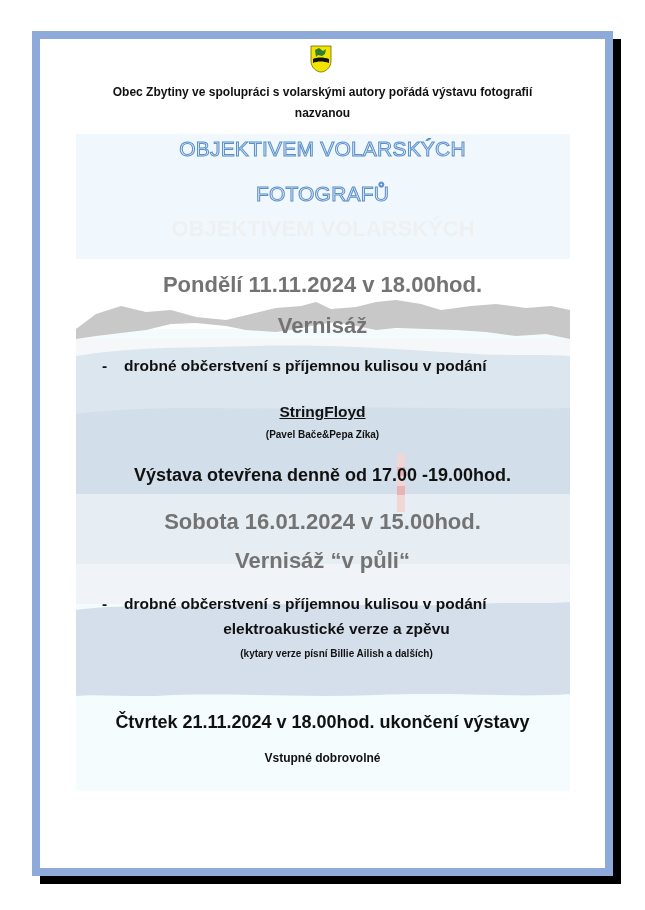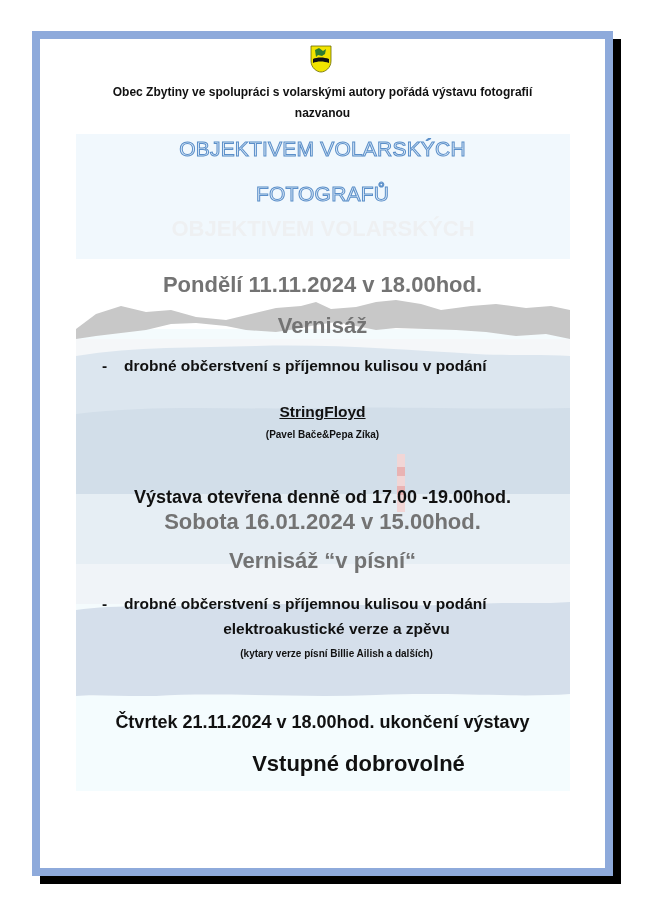--- a/index.html
+++ b/index.html
@@ -87,28 +87,28 @@
 
 
       <div class="line red" style="top:233px;">Pondělí 11.11.2024 v 18.00hod.</div>
       <div class="line red" style="top:274px;">Vernisáž</div>
 
       <div class="line item" style="top:318px; left:62px; width:30px;">-</div>
       <div class="line item" style="top:318px; left:84px; width:460px;">drobné občerstvení s příjemnou kulisou v podání</div>
       <div class="line item u" style="top:354px; text-align:center;margin-top:10px;">StringFloyd</div>
       <div class="line sub" style="top:390px;">(Pavel Bače&amp;Pepa Zíka)</div>
 
-      <div class="line band" style="top:426px;margin-top:22px;">Výstava otevřena denně od 17.00 -19.00hod.</div>
+      <div class="line band" style="top:426px;">Výstava otevřena denně od 17.00 -19.00hod.</div>
 
       <div class="line red" style="top:470px;">Sobota 16.01.2024 v 15.00hod.</div>
-      <div class="line red" style="top:509px;">Vernisáž “v písní“</div>
+      <div class="line red" style="top:509px;">Vernisáž “v půli“</div>
 
       <div class="line item" style="top:556px; left:62px; width:30px;">-</div>
       <div class="line item" style="top:556px; left:84px; width:460px;">drobné občerstvení s příjemnou kulisou v podání</div>
       <div class="line item" style="top:581px; left:14px; text-align:center;">elektroakustické verze a zpěvu</div>
       <div class="line sub" style="top:609px; left:14px;">(kytary verze písní Billie Ailish a dalších)</div>
 
       <div class="line band" style="top:673px;">Čtvrtek 21.11.2024 v 18.00hod. ukončení výstavy</div>
-      <div class="line sub" style="top:712px; font-size:22px;margin-left:36px;">Vstupné dobrovolné</div>
+      <div class="line sub" style="top:712px; font-size:12px;">Vstupné dobrovolné</div>
     </div>
 
   </div>
 </div>
 
 </body></html>

